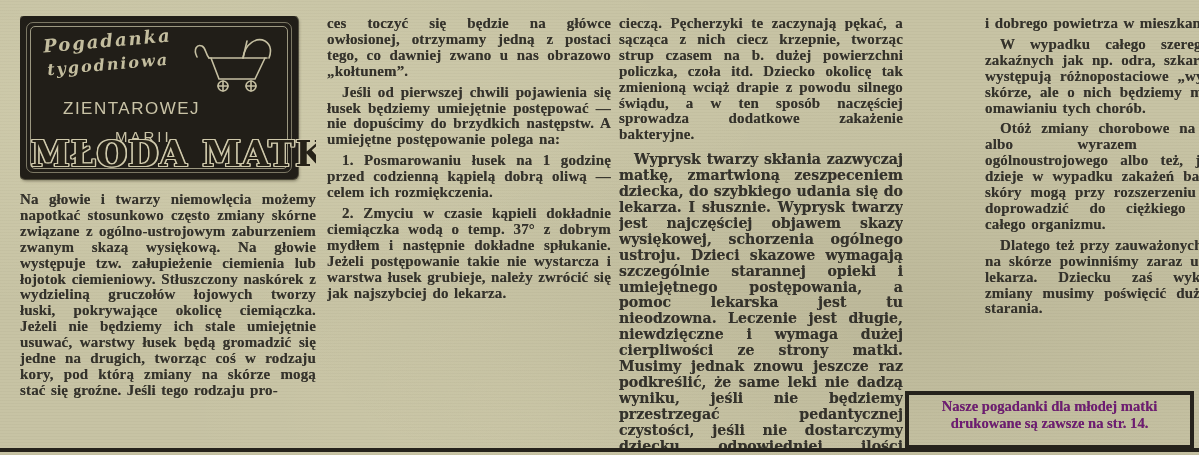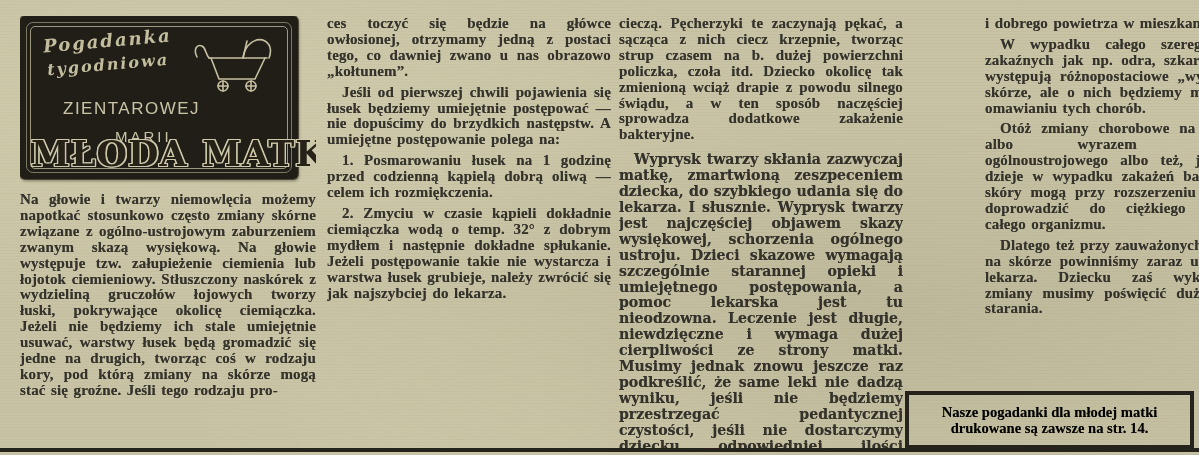--- a/index.html
+++ b/index.html
@@ -105,26 +105,26 @@
       -1.3px 0 0 #cfc9ab,       1.3px 0 0 #cfc9ab;
   }
   .pram { position:absolute; right:10px; top:4px; }
 
   
   .note-box {
     position:absolute;
     left:905px; top:391px;
     width:289px; height:58px;
     border:4px solid #26231c;
-    display:flex; align-items:center; justify-content:center;
+    display:flex; justify-content:center;
     text-align:center;
     font-weight:700;
     font-size:14.6px;
     line-height:16.5px;
-    color:#000000;
+    color:#701a75;
     padding:3px 22px;
     text-shadow:0 0 0.6px rgba(47,45,38,0.55);
   }
   .bottom-rule {
     position:absolute;
     left:0; width:1199px;
     bottom:3px; height:4px;
     background:#26231c;
   }
 </style>
@@ -160,21 +160,21 @@
   </div>
   <div class="col-text">
     <p class="no-indent">Na głowie i twarzy niemowlęcia możemy napotkać stosunkowo często zmiany skórne związane z ogólno-ustrojowym zaburzeniem zwanym skazą wysiękową. Na głowie występuje tzw. załupieżenie ciemienia lub łojotok ciemieniowy. Stłuszczony naskórek z wydzieliną gruczołów łojowych tworzy łuski, pokrywające okolicę ciemiączka. Jeżeli nie będziemy ich stale umiejętnie usuwać, warstwy łusek będą gromadzić się jedne na drugich, tworząc coś w rodzaju kory, pod którą zmiany na skórze mogą stać się groźne. Jeśli tego rodzaju pro-</p>
   </div>
 </div>
 
 <div class="col col-2">
   <p class="no-indent">ces toczyć się będzie na główce owłosionej, otrzymamy jedną z postaci tego, co dawniej zwano u nas obrazowo „kołtunem”.</p>
   <p>Jeśli od pierwszej chwili pojawienia się łusek będziemy umiejętnie postępować — nie dopuścimy do brzydkich następstw. A umiejętne postępowanie polega na:</p>
   <p class="list-item">1. Posmarowaniu łusek na 1 godzinę przed codzienną kąpielą dobrą oliwą — celem ich rozmiękczenia.</p>
-  <p class="list-item">2. Zmyciu w czasie kąpieli dokładnie ciemiączka wodą o temp. 32° z dobrym mydłem i następnie dokładne spłukanie. Jeżeli postępowanie takie nie wystarcza i warstwa łusek grubieje, należy zwrócić się jak najszybciej do lekarza.</p>
+  <p class="list-item">2. Zmyciu w czasie kąpieli dokładnie ciemiączka wodą o temp. 37° z dobrym mydłem i następnie dokładne spłukanie. Jeżeli postępowanie takie nie wystarcza i warstwa łusek grubieje, należy zwrócić się jak najszybciej do lekarza.</p>
 </div>
 
 <div class="col col-3">
   <p class="no-indent">cieczą. Pęcherzyki te zaczynają pękać, a sącząca z nich ciecz krzepnie, tworząc strup czasem na b. dużej powierzchni policzka, czoła itd. Dziecko okolicę tak zmienioną wciąż drapie z powodu silnego świądu, a w ten sposób naczęściej sprowadza dodatkowe zakażenie bakteryjne.</p>
   <p class="bold-para">Wyprysk twarzy skłania zazwyczaj matkę, zmartwioną zeszpeceniem dziecka, do szybkiego udania się do lekarza. I słusznie. Wyprysk twarzy jest najczęściej objawem skazy wysiękowej, schorzenia ogólnego ustroju. Dzieci skazowe wymagają szczególnie starannej opieki i umiejętnego postępowania, a pomoc lekarska jest tu nieodzowna. Leczenie jest długie, niewdzięczne i wymaga dużej cierpliwości ze strony matki. Musimy jednak znowu jeszcze raz podkreślić, że same leki nie dadzą wyniku, jeśli nie będziemy przestrzegać pedantycznej czystości, jeśli nie dostarczymy dziecku odpowiedniej ilości świeżego powietrza na spacerach i nie zapewnimy mu należycie czystego</p>
 </div>
 
 <div class="col col-4">
   <p class="no-indent">i dobrego powietrza w mieszkaniu.</p>
   <p>W wypadku całego szeregu chorób zakaźnych jak np. odra, szkarlatyna itd. występują różnopostaciowe „wysypki” na skórze, ale o nich będziemy mówić przy omawianiu tych chorób.</p>

